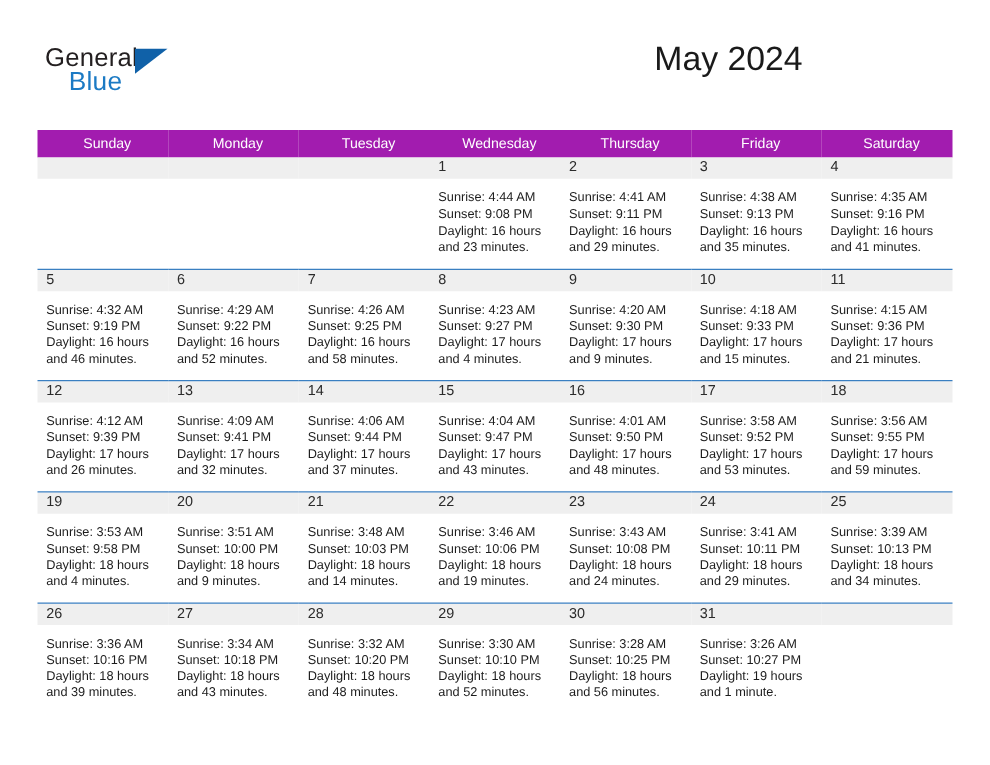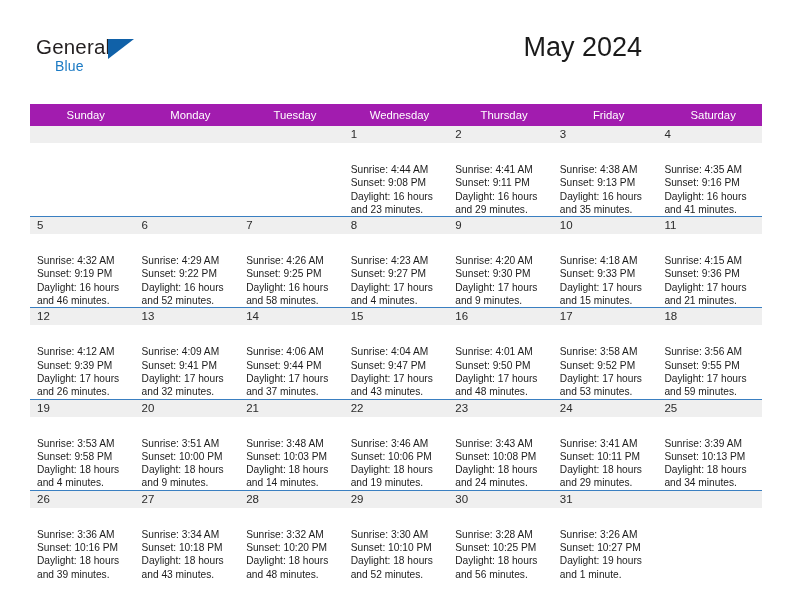--- a/index.html
+++ b/index.html
@@ -43,21 +43,21 @@
     font-size: 20.5px;
     letter-spacing: 0.2px;
     color: #231f20;
     line-height: 22px;
     white-space: nowrap;
   }
   .logo-blue {
     position: absolute;
     left: 19px;
     top: 19px;
-    font-size: 14px;
+    font-size: 21px;
     letter-spacing: 0.2px;
     color: #1b7ac4;
     line-height: 22px;
     white-space: nowrap;
   }
   .logo-triangle {
     position: absolute;
     left: 72px;
     top: 3px;
     width: 0;
@@ -118,21 +118,21 @@
   .daynum-band {
     background: #efefef;
     height: 17px;
     line-height: 17px;
     padding-left: 7px;
     font-size: 11.5px;
     color: #2b2b2b;
     box-sizing: border-box;
   }
   .day-details {
-    padding: 20px 6px 0 7px;
+    padding: 9px 6px 0 7px;
     font-size: 10.2px;
     line-height: 13.3px;
     color: #1c1c1c;
   }
   .day-details div {
     white-space: nowrap;
   }
   .empty .daynum-band {
     background: #efefef;
   }

